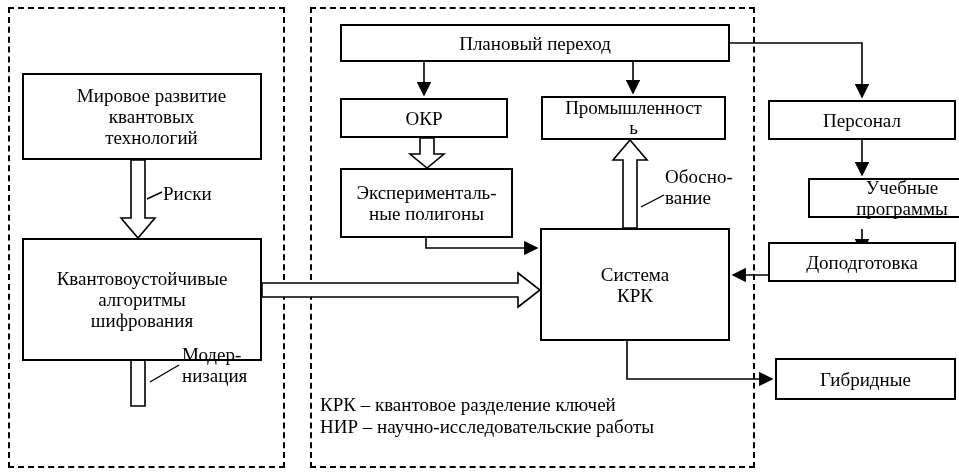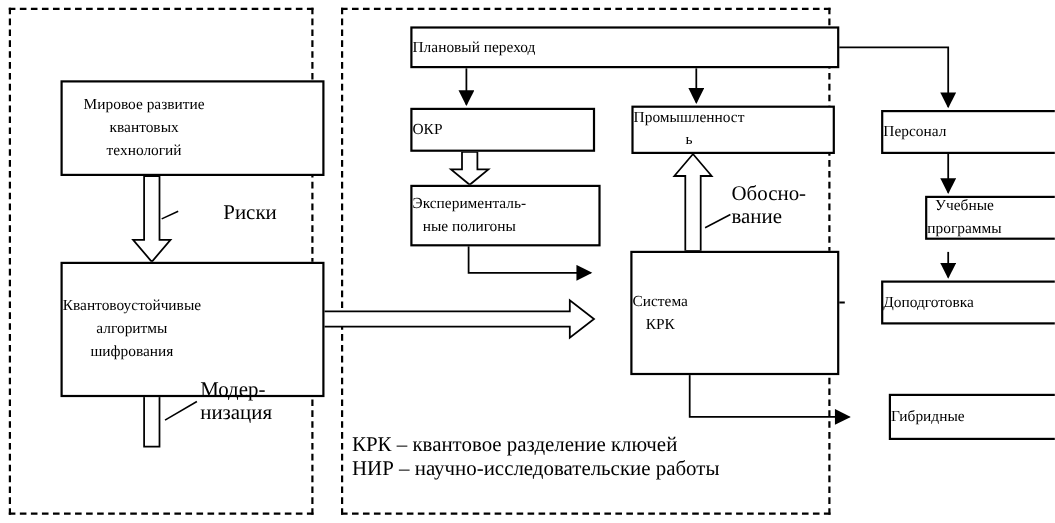--- a/index.html
+++ b/index.html
@@ -20,26 +20,26 @@
   .frame-left{left:8px;top:7px;width:277px;height:461px;}
   .frame-right{left:310px;top:7px;width:445px;height:461px;}
   .arrows{position:absolute;left:0;top:0;z-index:2;}
   .box{
     position:absolute;
     border:2px solid #000;
     background:#fff;
     box-sizing:border-box;
     display:flex;
     align-items:center;
+    justify-content:center;
     text-align:center;
-    font-size:14px;
+    font-size:19px;
     line-height:21px;
     z-index:3;
     white-space:pre-line;
-    margin-left:33px;
   }
   .edge-label{
     position:absolute;
     font-size:19px;
     line-height:21px;
     white-space:pre-line;
     z-index:3;
   }
   .legend{
     position:absolute;
@@ -101,51 +101,51 @@
 
   <div class="box" style="left:541px;top:96px;width:185px;height:44px;line-height:20px;">
     <span>Промышленност
 ь</span>
   </div>
 
   <div class="box" style="left:768px;top:100px;width:188px;height:40px;">
     <span>Персонал</span>
   </div>
 
-  <div class="box" style="left:340px;top:168px;width:173px;height:56px;">
+  <div class="box" style="left:340px;top:168px;width:173px;height:70px;">
     <span>Эксперименталь-
 ные полигоны</span>
   </div>
 
   <div class="box" style="left:808px;top:178px;width:188px;height:40px;">
     <span>Учебные
 программы</span>
   </div>
 
   <div class="box" style="left:22px;top:238px;width:240px;height:123px;">
     <span>Квантовоустойчивые
 алгоритмы
 шифрования</span>
   </div>
 
   <div class="box" style="left:540px;top:228px;width:190px;height:113px;">
     <span>Система
 КРК</span>
   </div>
 
-  <div class="box" style="left:768px;top:255px;width:188px;height:40px;">
+  <div class="box" style="left:768px;top:242px;width:188px;height:40px;">
     <span>Доподготовка</span>
   </div>
 
   <div class="box" style="left:775px;top:358px;width:181px;height:42px;">
     <span>Гибридные</span>
   </div>
 
 
-  <div class="edge-label" style="left:163px;top:183px;margin-left:40px;">Риски</div>
+  <div class="edge-label" style="left:163px;top:183px;">Риски</div>
   <div class="edge-label" style="left:182px;top:344px;">Модер-
 низация</div>
   <div class="edge-label" style="left:665px;top:166px;">Обосно-
 вание</div>
 
   <div class="legend">
     <div>КРК – квантовое разделение ключей</div>
     <div>НИР – научно-исследовательские работы</div>
   </div>
 

